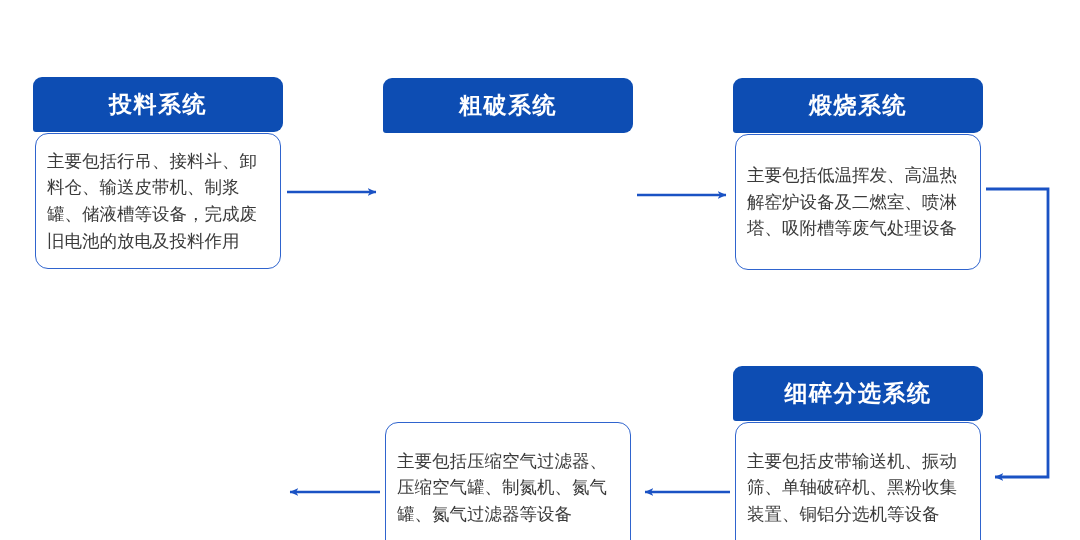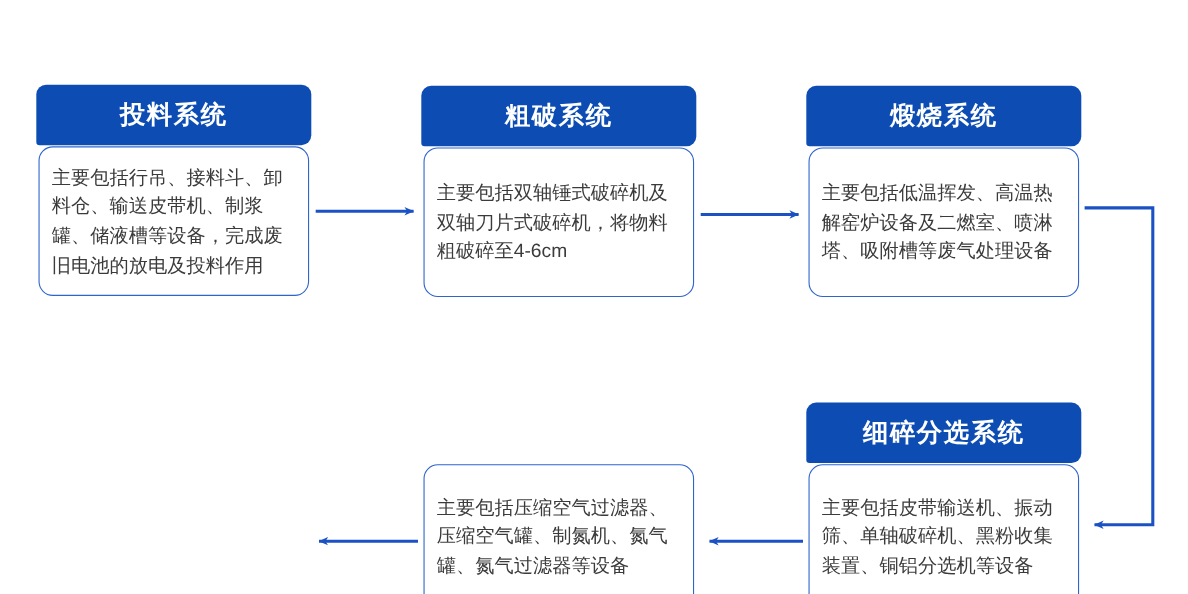--- a/index.html
+++ b/index.html
@@ -137,23 +137,20 @@
     </div>
     <div class="card-body">
       <span class="card-desc">主要包括行吊、接料斗、卸料仓、输送皮带机、制浆罐、储液槽等设备，完成废旧电池的放电及投料作用</span>
     </div>
   </div>
 
   <div class="card row-top" style="left:383px; top:38px; width:250px; height:140px;">
     <div class="card-header">
       <span class="card-title">粗破系统</span>
     </div>
-    <div class="card-body">
-      <span class="card-desc">主要包括双轴锤式破碎机及双轴刀片式破碎机，将物料粗破碎至4-6cm</span>
-    </div>
   </div>
 
   <div class="card row-top" style="left:733px; top:38px; width:250px; height:192px;">
     <div class="card-header">
       <span class="card-title">煅烧系统</span>
     </div>
     <div class="card-body">
       <span class="card-desc">主要包括低温挥发、高温热解窑炉设备及二燃室、喷淋塔、吸附槽等废气处理设备</span>
     </div>
   </div>

